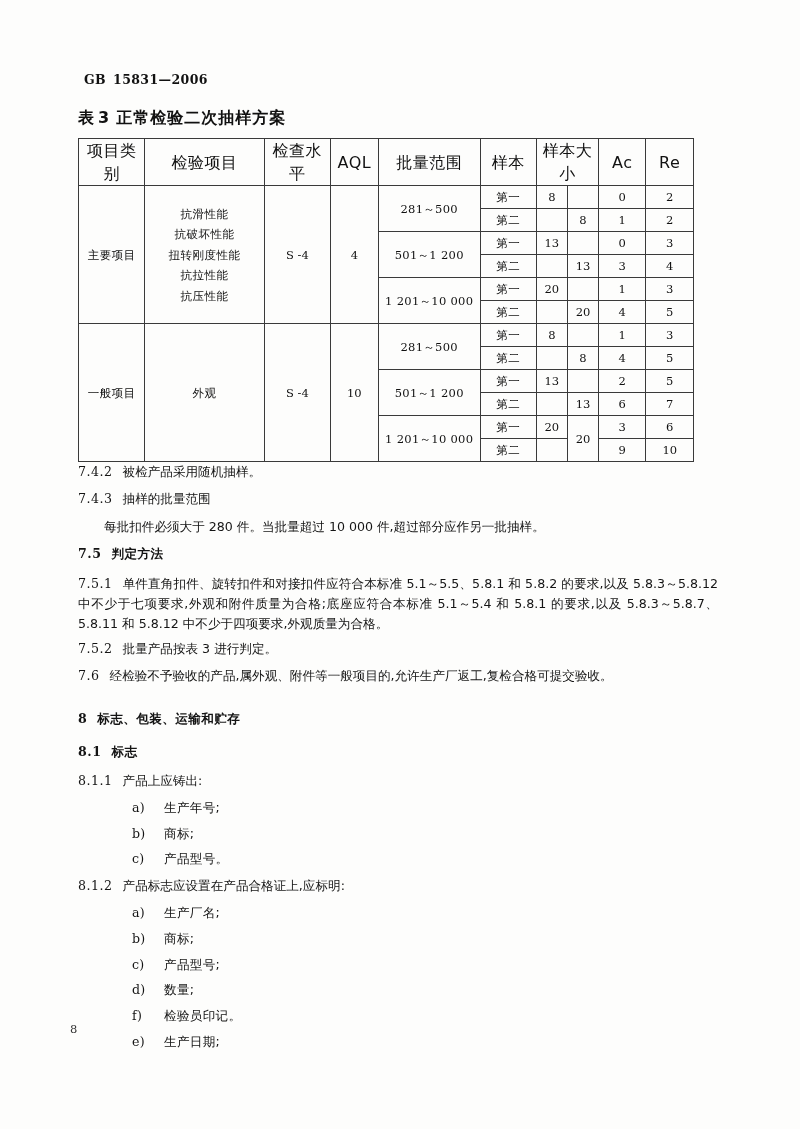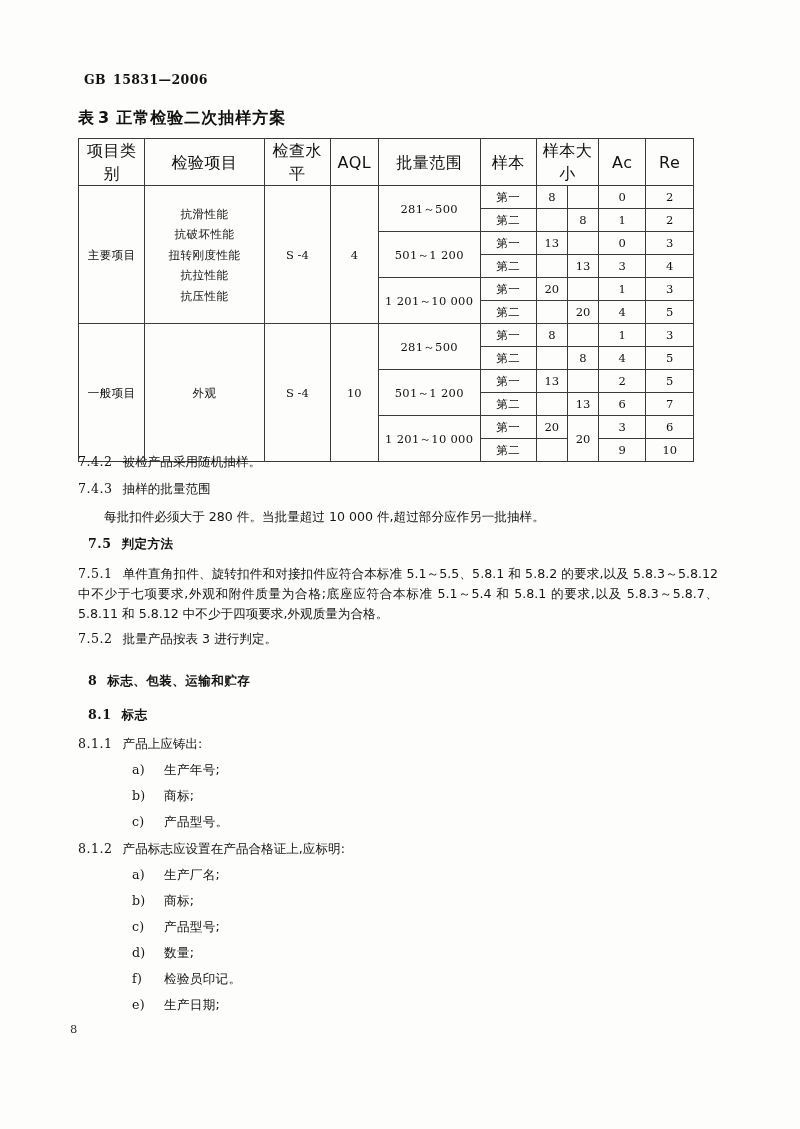--- a/index.html
+++ b/index.html
@@ -96,21 +96,21 @@
   .num-serif {
     font-family: "DejaVu Serif", serif;
     font-size: 11.5px;
   }
   .lbl-first, .lbl-second { letter-spacing: 0.5px; }
 
   
   .body {
     position: absolute;
     left: 0;
-    top: 452px;
+    top: 462px;
     width: 640px;
     font-size: 12.6px;
     line-height: 1.0;
     color: #141414;
   }
   .clause {
     margin: 0 0 9px 0;
     text-align: justify;
     line-height: 1.62;
   }
@@ -118,21 +118,21 @@
     font-family: "DejaVu Serif", serif;
     letter-spacing: 0.5px;
     margin-right: 10px;
   }
   .clause.hang { text-indent: 0; }
   .clause.indent { text-indent: 26px; }
   .clause.tight { margin-bottom: 7px; }
   .clause.para { margin-bottom: 4px; }
   .sec-head {
     font-weight: bold;
-    margin: 0 0 9px 10px;
+    margin: 0 0 9px 0;
     letter-spacing: 0.4px;
   }
   .sec-head .num { margin-right: 10px; font-weight: bold; }
   .gap-lg { height: 15px; }
   .gap-sm { height: 4px; }
 
   .listitem {
     margin: 0 0 7px 0;
     padding-left: 54px;
     line-height: 1.5;
@@ -321,20 +321,23 @@
 
       <p class="clause hang para">
         <span class="num">7.5.1</span><span>单件直角扣件、旋转扣件和对接扣件应符合本标准 5.1～5.5、5.8.1 和 5.8.2 的要求,以及 5.8.3～5.8.12 中不少于七项要求,外观和附件质量为合格;底座应符合本标准 5.1～5.4 和 5.8.1 的要求,以及 5.8.3～5.8.7、5.8.11 和 5.8.12 中不少于四项要求,外观质量为合格。</span>
       </p>
 
       <p class="clause hang tight">
         <span class="num">7.5.2</span><span>批量产品按表 3 进行判定。</span>
       </p>
 
 
+      <p class="clause hang tight">
+        <span class="num">7.6</span><span>经检验不予验收的产品,属外观、附件等一般项目的,允许生产厂返工,复检合格可提交验收。</span>
+      </p>
 
       <div class="gap-lg"></div>
 
       <p class="clause hang sec-head">
         <span class="num">8</span><span>标志、包装、运输和贮存</span>
       </p>
 
       <div class="gap-sm"></div>
 
       <p class="clause hang sec-head">

